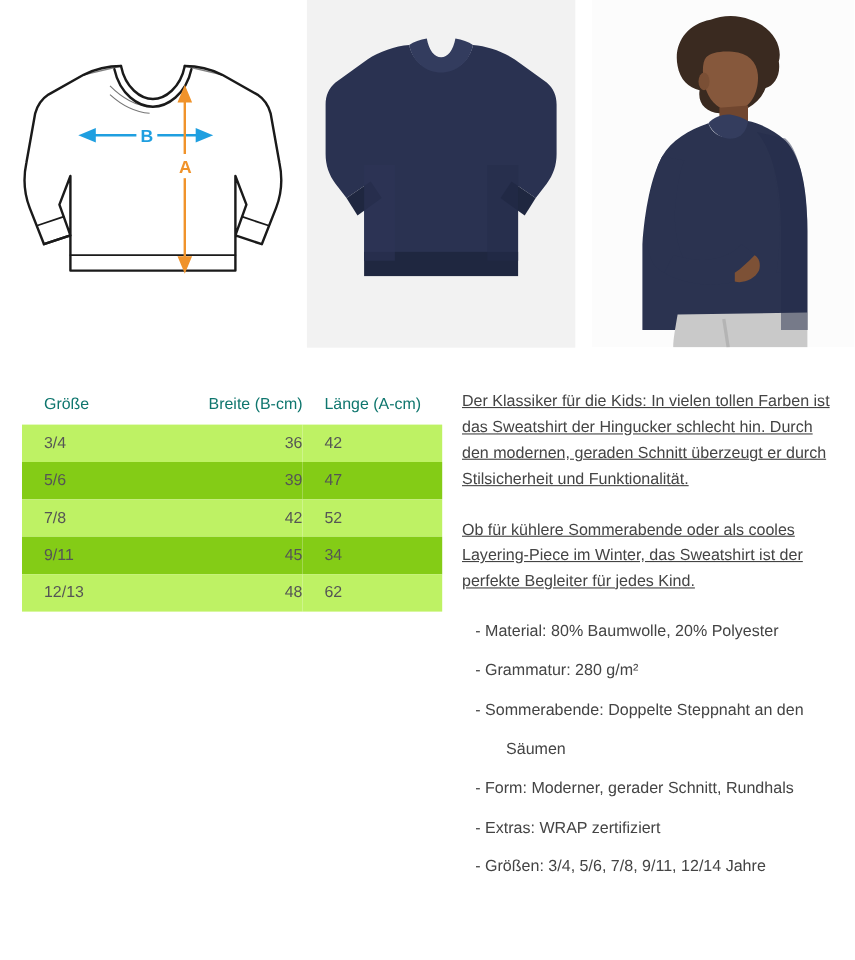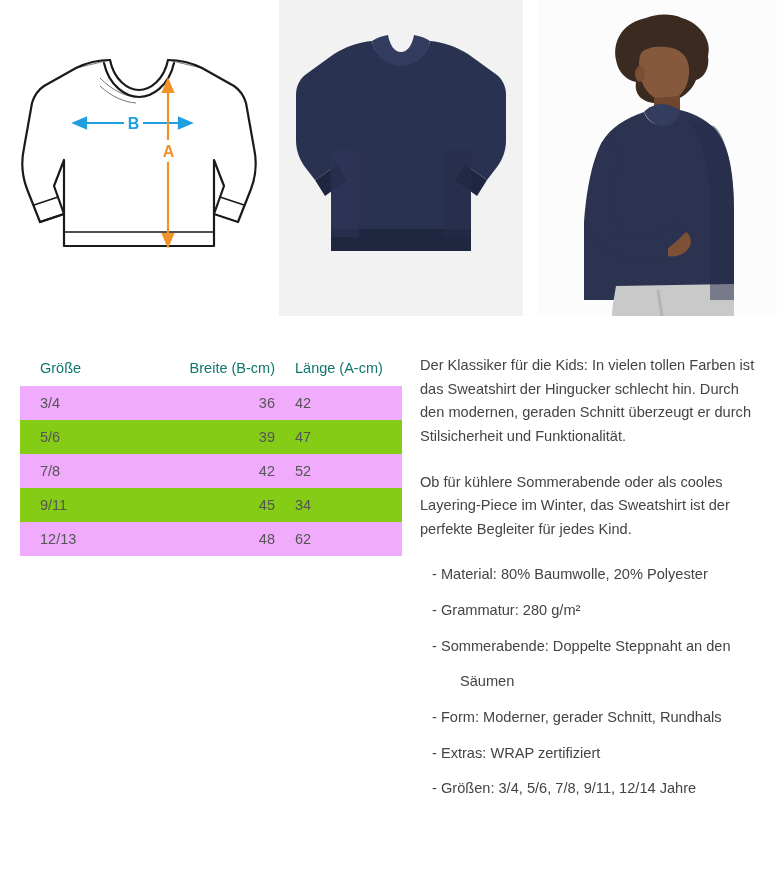--- a/index.html
+++ b/index.html
@@ -45,38 +45,39 @@
     font-weight: normal;
     color: #0f766e;
     padding: 10px 0 10px 20px;
     font-size: 14.5px;
   }
   table.size-table td {
     padding: 9px 0 9px 20px;
     color: #555;
     font-size: 14.5px;
   }
-  table.size-table tr.odd { background: #f0abfc; }
+  table.size-table tr.odd { background: #bef264; }
   table.size-table tr.even { background: #84cc16; }
   table.size-table th.c0, table.size-table td.c0 { width: 120px; }
   table.size-table th.c1, table.size-table td.c1 { width: 135px; text-align: right; }
   table.size-table th.c2, table.size-table td.c2 { width: 127px; }
 
   .tolerance {
     margin-top: 30px;
     margin-left: 10px;
     font-size: 14.5px;
     color: #4a4a4a;
   }
 
   .desc-p {
     font-size: 14.6px;
     line-height: 1.62;
     color: #444;
     margin: 0 0 22px 0;
+    text-decoration: underline;
   }
   .spec-list { margin: 0; padding: 0; list-style: none; }
   .spec-list li {
     font-size: 14.6px;
     line-height: 1.62;
     color: #444;
     margin: 12px;
   }
   .spec-list li.indent2 { padding-left: 28px; }
 </style>

